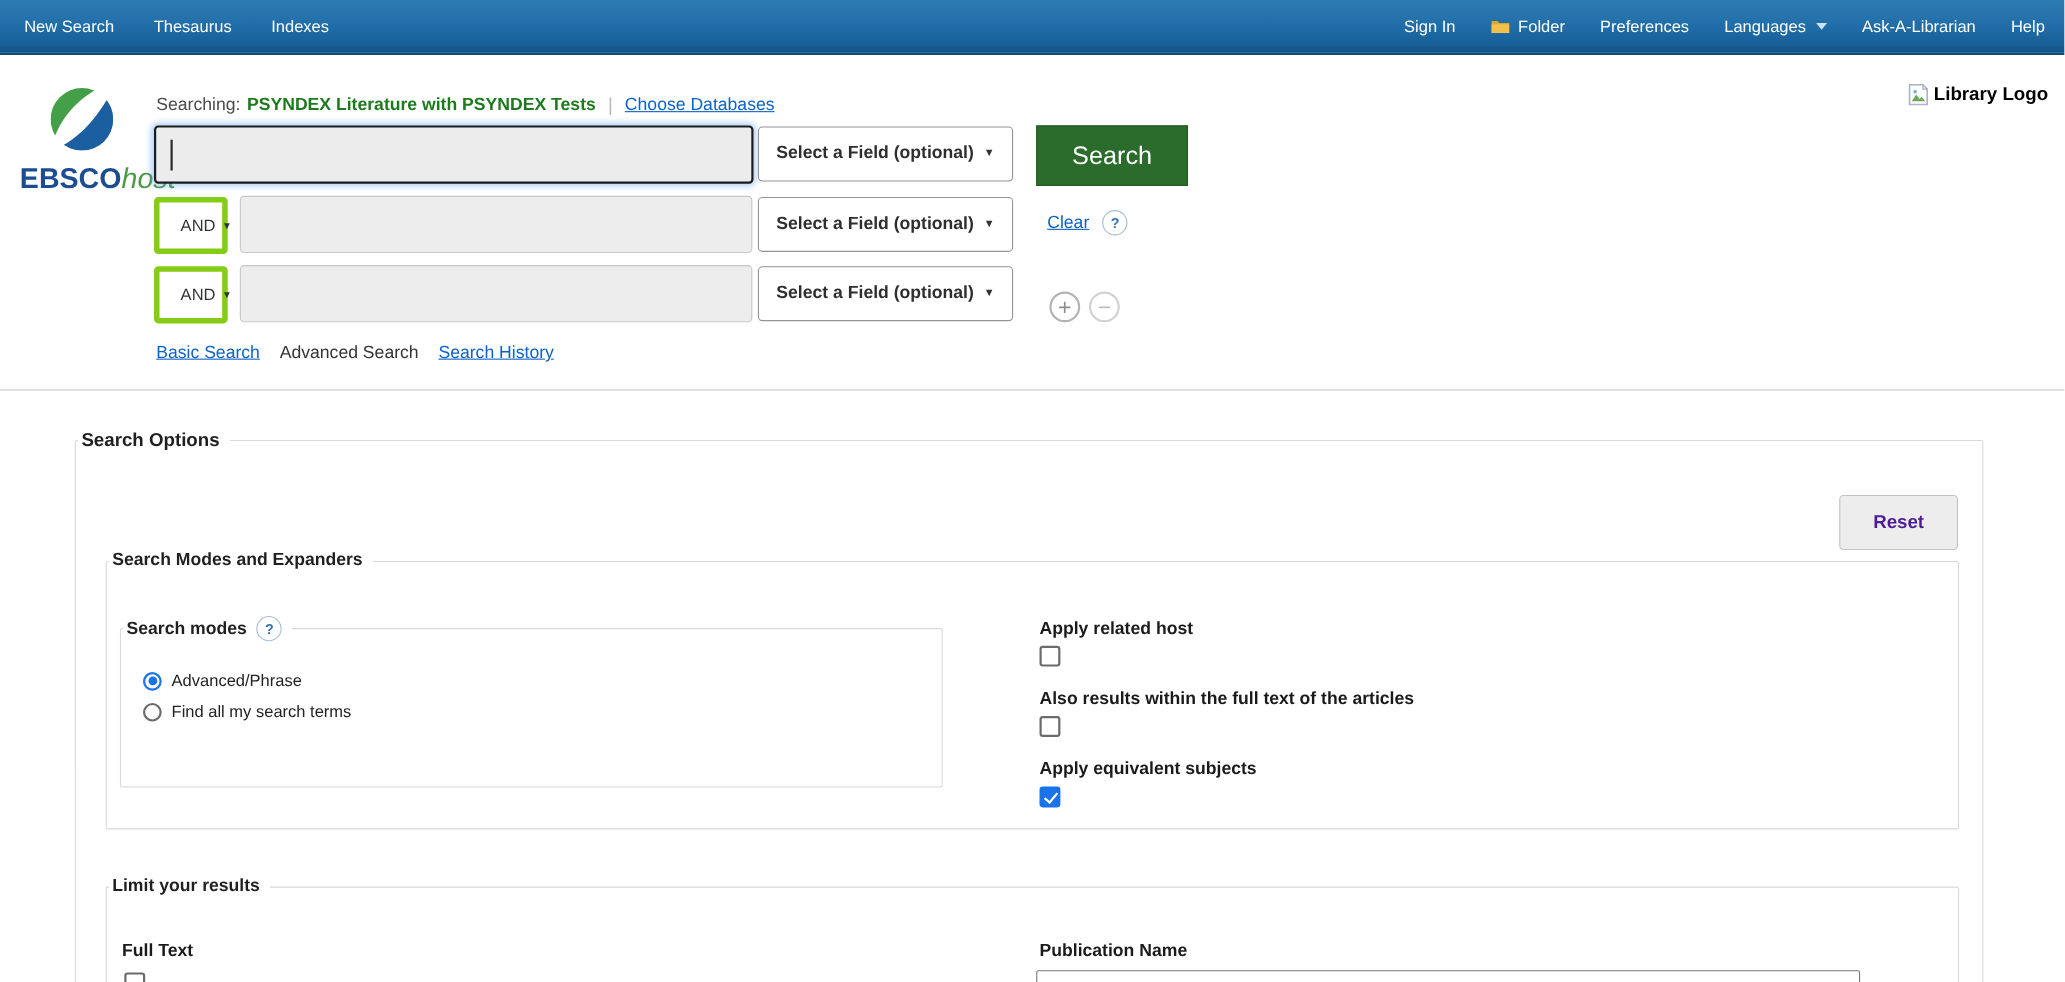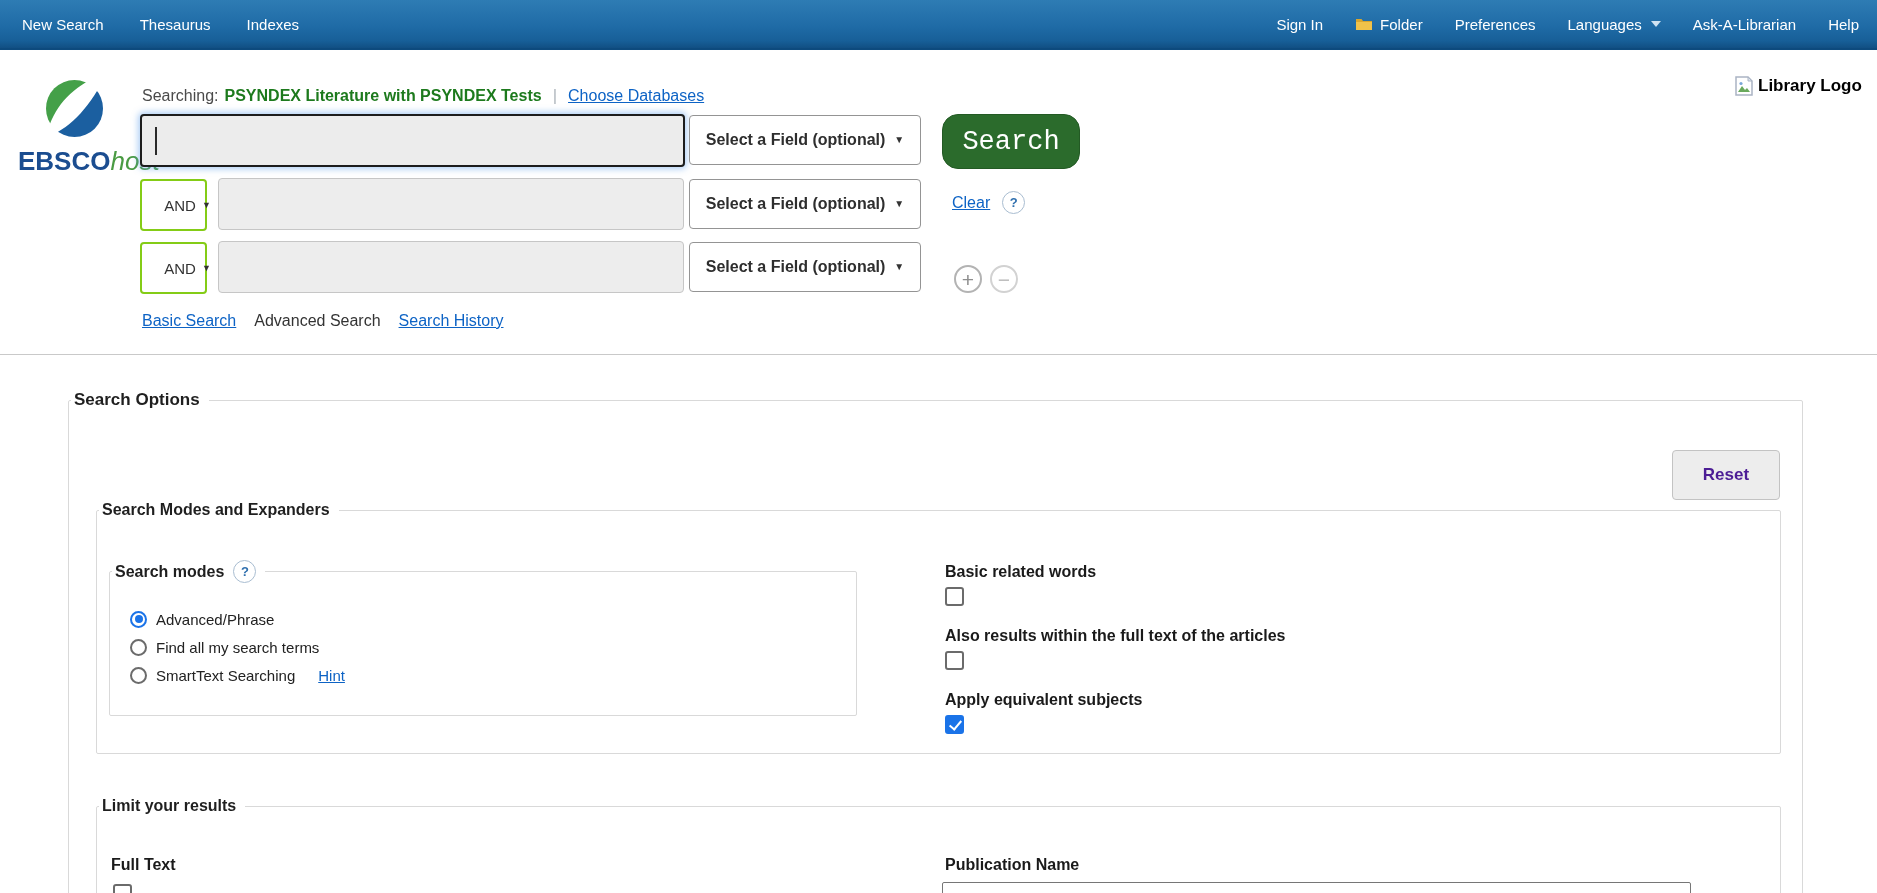--- a/index.html
+++ b/index.html
@@ -37,24 +37,24 @@
     border-radius:4px;height:52px;font-size:17px;padding:0 14px;color:#222;outline:none;
     font-family:"Liberation Sans",sans-serif;}
   .term-input.focused{border:2px solid #1c1c1c;background:#ececec;height:53px;
     box-shadow:0 0 6px 2px rgba(96,160,235,.5);}
   .cursor{position:absolute;left:15px;top:13px;width:2px;height:28px;background:#2a2a2a;}
   .select-btn{position:absolute;left:549px;top:1px;width:232px;height:50px;box-sizing:border-box;
     background:#fff;border:1px solid #949494;border-radius:4px;display:flex;align-items:center;
     justify-content:center;gap:9px;font-weight:bold;font-size:16px;color:#2e2e2e;cursor:pointer;}
   .caret-d{font-size:10px;color:#333;line-height:1;}
   .search-btn{position:absolute;left:802px;top:0;width:136px;height:53px;background:#2b6b2c;
-    border:1px solid #235a24;border-radius:16px;color:#fff;font-size:27px;display:flex;
-    align-items:center;justify-content:center;cursor:pointer;font-family:Liberation Mono, monospace;}
+    border:1px solid #235a24;border-radius:0;color:#fff;font-size:23px;display:flex;
+    align-items:center;justify-content:center;cursor:pointer;}
   .and-btn{position:absolute;left:0;top:1px;width:67px;height:52px;box-sizing:border-box;
-    background:#fff;border:2px solid #84cc16;border-radius:4px;display:flex;align-items:center;
+    background:#fff;border:5px solid #84cc16;border-radius:4px;display:flex;align-items:center;
     justify-content:center;gap:6px;font-size:15px;color:#333;cursor:pointer;padding-left:28px;}
   .mid-input{left:78px;width:466px;}
   .clear-wrap{position:absolute;left:812px;top:13px;display:flex;align-items:center;gap:12px;font-size:16px;}
   .qicon{display:inline-flex;align-items:center;justify-content:center;width:21px;height:21px;
     border:1px solid #a9bdd1;border-radius:50%;color:#2f6fae;font-size:13px;font-weight:bold;
     background:#fff;cursor:pointer;}
   .circle-btn{position:absolute;width:28px;height:28px;border-radius:50%;background:#fff;
     box-sizing:border-box;display:flex;align-items:center;justify-content:center;
     font-size:21px;cursor:pointer;line-height:1;}
   .plus{left:814px;top:24px;border:2px solid #b3b3b3;color:#8f8f8f;}
@@ -233,30 +233,25 @@
       </legend>
       <div class="radio-list">
         <div class="radio-row">
           <span class="radio on"></span>
           <span>Advanced/Phrase</span>
         </div>
         <div class="radio-row">
           <span class="radio"></span>
           <span>Find all my search terms</span>
         </div>
-        <div class="radio-row">
-          <span class="radio"></span>
-          <span>SmartText Searching</span>
-          <a class="link hint">Hint</a>
-        </div>
       </div>
     </fieldset>
 
     <div class="expanders">
-      <div class="exp-label">Basic related words</div>
+      <div class="exp-label">Apply related host</div>
       <div class="checkbox"></div>
       <div class="exp-label">Also results within the full text of the articles</div>
       <div class="checkbox"></div>
       <div class="exp-label">Apply equivalent subjects</div>
       <div class="checkbox on"></div>
     </div>
   </fieldset>
 
   <fieldset id="fsLimit">
     <legend>Limit your results</legend>

